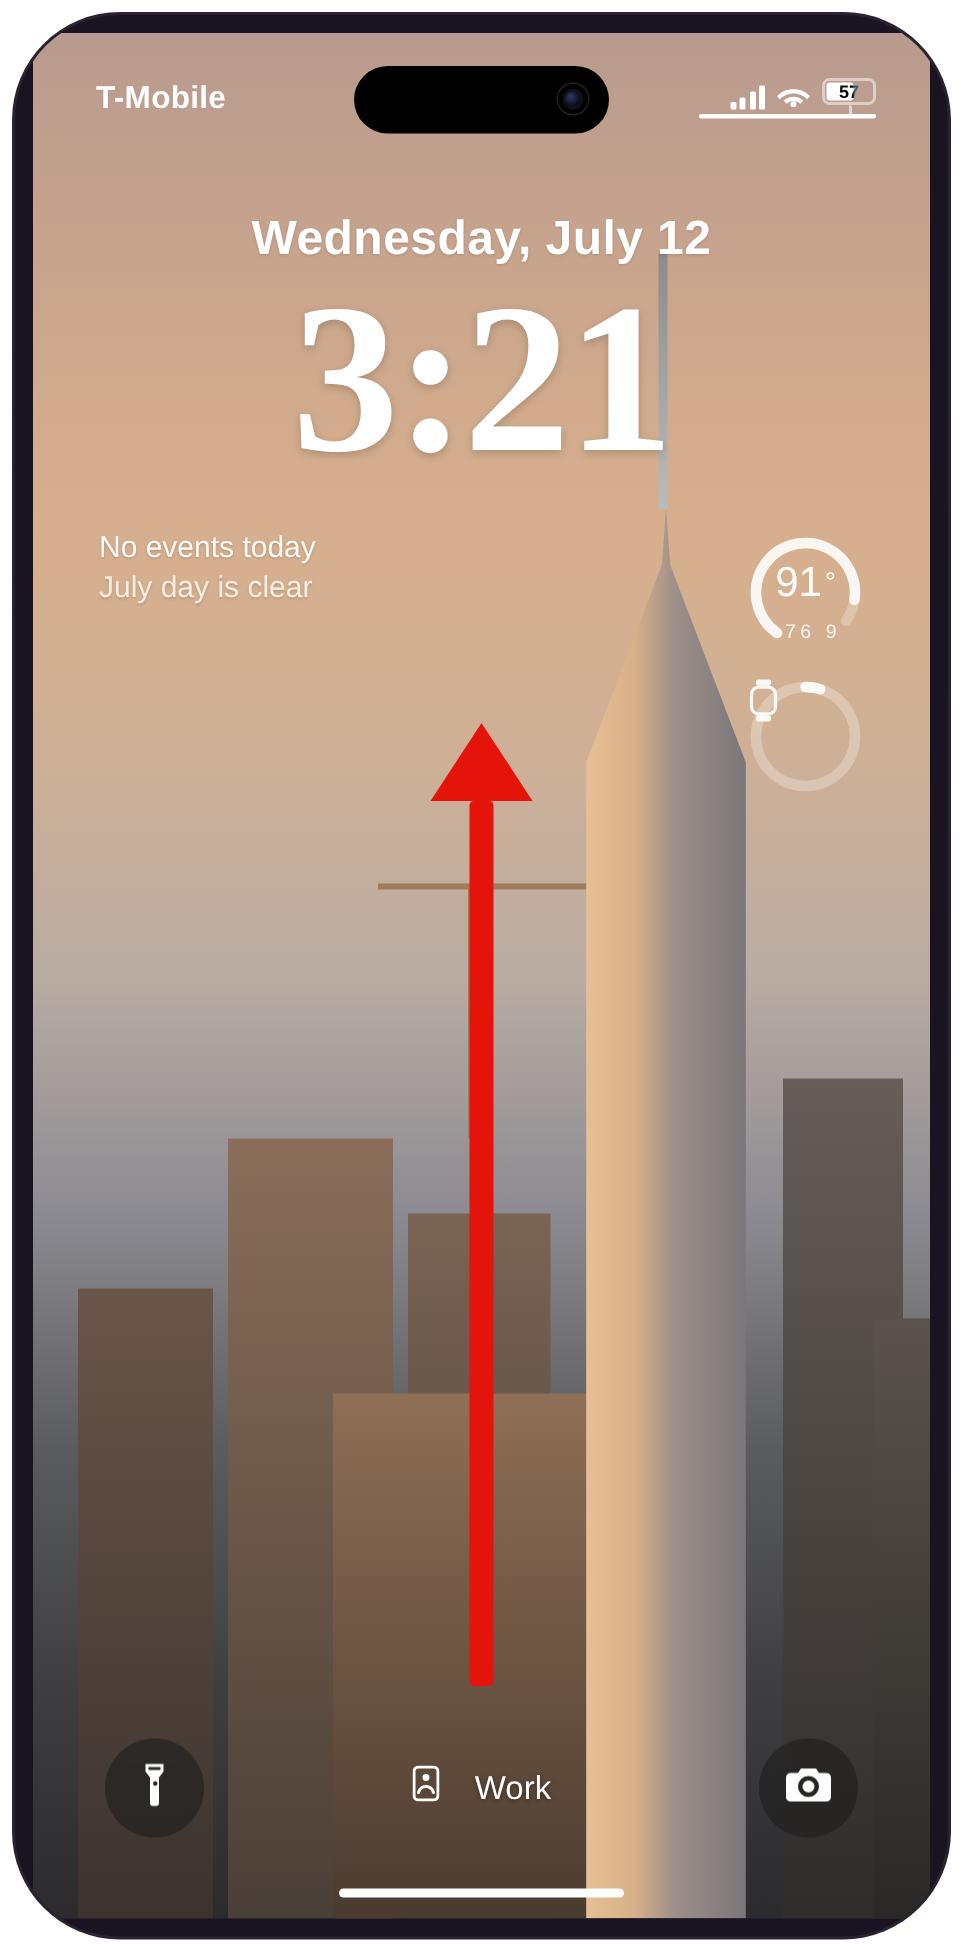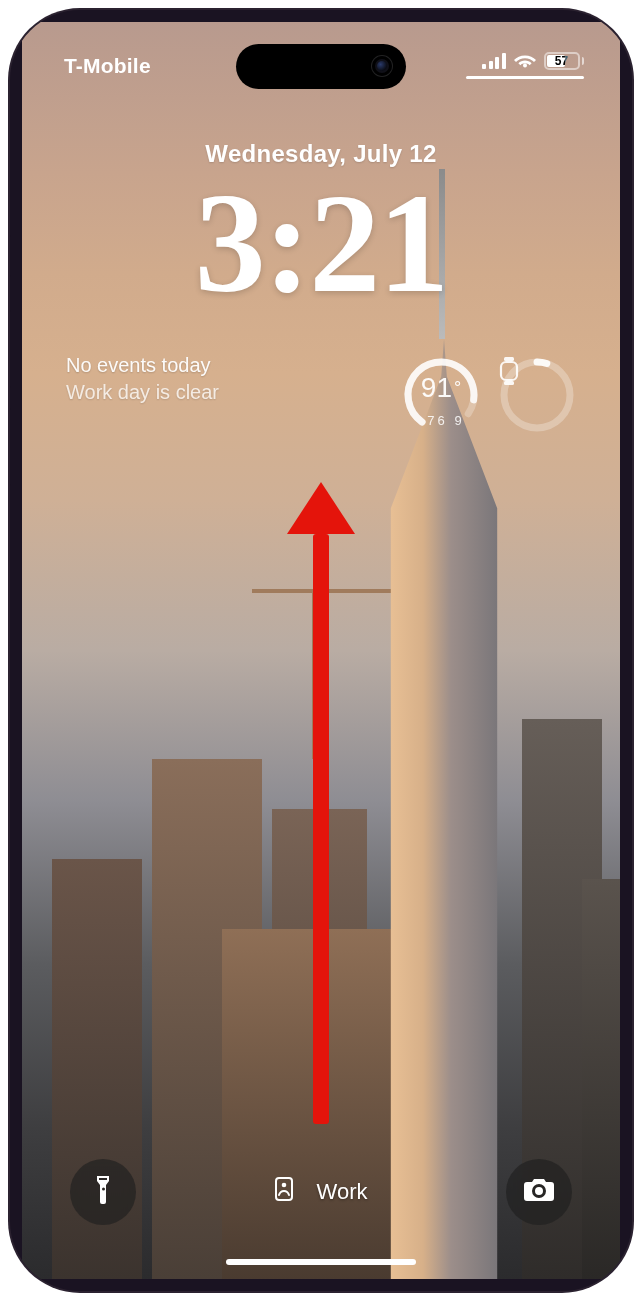--- a/index.html
+++ b/index.html
@@ -54,39 +54,39 @@
 
   
   .status { position:absolute; top:28px; left:0; right:0; height:40px; color:#fff; font-weight:600; }
   .carrier { position:absolute; left:42px; top:4px; font-size:21px; letter-spacing:.2px; }
   .sb-right { position:absolute; right:36px; top:2px; display:flex; align-items:center; gap:8px; }
   .signal { display:flex; align-items:flex-end; gap:2.5px; height:16px; }
   .signal span { width:4px; background:#fff; border-radius:1px; }
   .signal span:nth-child(1){height:5px} .signal span:nth-child(2){height:8px}
   .signal span:nth-child(3){height:12px} .signal span:nth-child(4){height:16px}
   .wifi svg { display:block; }
-  .battery { display:flex; align-items:center; }
+  .battery { display:flex; align-items:center;flex-direction:column; }
   .batt-body { position:relative; width:36px; height:18px; border:2px solid rgba(255,255,255,.5); border-radius:5px; display:flex; align-items:center; justify-content:center; }
   .batt-fill { position:absolute; left:1px; top:1px; bottom:1px; width:57%; background:#fff; border-radius:2px; }
   .batt-num { position:relative; font-size:12px; font-weight:700; color:#000; mix-blend-mode:difference; filter:invert(1); }
   .batt-cap { width:2.5px; height:8px; background:rgba(255,255,255,.6); border-radius:0 2px 2px 0; margin-left:2px; }
   .sb-underline { position:absolute; right:36px; top:26px; width:118px; height:2.5px; background:#fff; border-radius:2px; }
 
   
   .datetime { position:absolute; top:118px; left:0; right:0; text-align:center; color:#fff; }
-  .date { font-size:24px; font-weight:600; letter-spacing:.3px; text-shadow:0 1px 2px rgba(0,0,0,.15); }
+  .date { font-size:32px; font-weight:600; letter-spacing:.3px; text-shadow:0 1px 2px rgba(0,0,0,.15); }
   .time { font-family: ui-serif, "New York", "Didot", Georgia, serif; font-size:142px; font-weight:700; line-height:1; margin-top:4px; text-shadow:0 2px 6px rgba(0,0,0,.18); letter-spacing:-2px;}
 
   
   .widgets { position:absolute; top:330px; left:44px; right:44px; display:flex; align-items:flex-start; justify-content:space-between; color:#fff; }
   .cal-widget { font-size:20px; line-height:1.35; text-shadow:0 1px 2px rgba(0,0,0,.2); }
   .cal-widget .wline1{font-weight:600;}
   .cal-widget .wline2{opacity:.95;}
   .cal-widget .wline3{opacity:.75;}
-  .right-widgets{ display:flex; gap:18px; align-items:flex-start; margin-top:4px;}
+  .right-widgets{ display:flex; gap:18px; align-items:flex-start; margin-top:4px;flex-direction:column;}
   .ring { position:relative; width:78px; height:78px; }
   .ring svg { position:absolute; inset:0; }
   .ring .big { position:absolute; inset:0; display:flex; align-items:center; justify-content:center; font-size:28px; font-weight:500; color:rgba(255,255,255,.95); padding-bottom:14px;}
   .ring .minmax { position:absolute; bottom:6px; left:10px; right:0; text-align:center; font-size:13px; color:rgba(255,255,255,.85); letter-spacing:3px;}
   .watch-ring .center-icon{position:absolute; inset:0; display:flex; align-items:center; justify-content:center;}
 
   
   .arrow { position:absolute; left:50%; top:460px; transform:translateX(-50%); }
   .arrow-stem { width:16px; height:590px; background:#e4140b; margin:0 auto; border-radius:3px;}
   .arrow-head { width:0; height:0; border-left:34px solid transparent; border-right:34px solid transparent; border-bottom:52px solid #e4140b; margin:0 auto; }
@@ -155,21 +155,21 @@
     </div>
 
     <div class="datetime">
       <div class="date">Wednesday, July 12</div>
       <div class="time">3:21</div>
     </div>
 
     <div class="widgets">
       <div class="cal-widget">
         <div class="wline2">No events today</div>
-        <div class="wline3">Work day is clear</div>
+        <div class="wline3">July day is clear</div>
       </div>
       <div class="right-widgets">
         <div class="ring">
           <svg viewBox="0 0 78 78">
             <circle cx="39" cy="39" r="33" fill="none" stroke="rgba(255,255,255,.25)" stroke-width="7" stroke-linecap="round" stroke-dasharray="155 60" transform="rotate(125 39 39)"></circle>
             <circle cx="39" cy="39" r="33" fill="none" stroke="rgba(255,255,255,.85)" stroke-width="7" stroke-linecap="round" stroke-dasharray="140 200" transform="rotate(125 39 39)"></circle>
           </svg>
           <div class="big">
               <span>91</span>
               <span style="font-size:18px;margin-left:2px">°</span>

